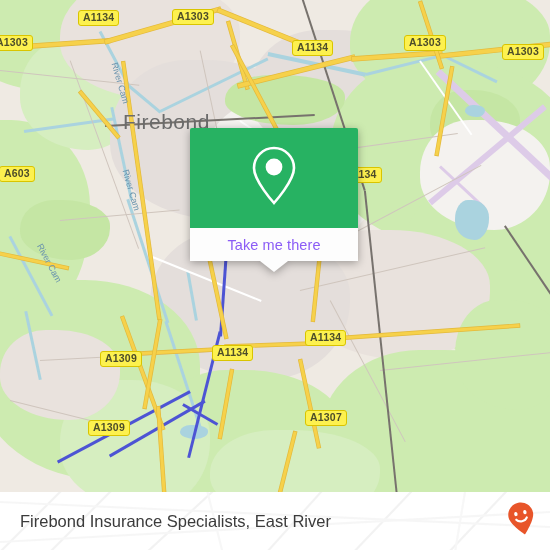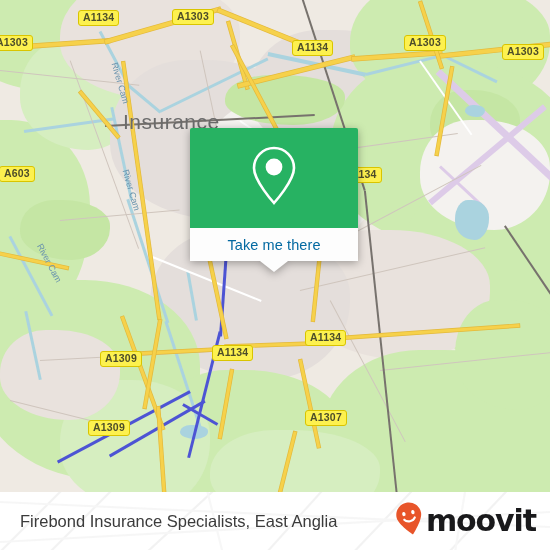--- a/index.html
+++ b/index.html
@@ -90,21 +90,21 @@
     background:#27b262;
     border-radius:2px 2px 0 0;
     display:flex;align-items:center;justify-content:center;
   }
   #popup-body{
     height:33px;
     background:#fdfdfd;
     display:flex;align-items:center;justify-content:center;
   }
   #popup-label{
-    color:#0369a1;font-size:14.5px;
+    color:#8b5cf6;font-size:14.5px;
     font-family:"Liberation Sans",sans-serif;
     letter-spacing:.1px;
   }
   #popup-tail{
     position:absolute;left:70px;top:133px;
     width:0;height:0;
     border-left:14px solid transparent;
     border-right:14px solid transparent;
     border-top:11px solid #fdfdfd;
   }
@@ -254,21 +254,21 @@
       <div class="rd major" style="left:300px;top:358px;width:90px;height:3.4px;transform:rotate(78deg);"></div>
       <div class="rd major" style="left:295px;top:430px;width:80px;height:3.4px;transform:rotate(104deg);"></div>
       <div class="rd major" style="left:420px;top:0px;width:70px;height:3.4px;transform:rotate(72deg);"></div>
       <div class="rd major" style="left:452px;top:65px;width:90px;height:3.4px;transform:rotate(100deg);"></div>
       <div class="rd major" style="left:-10px;top:250px;width:80px;height:3px;transform:rotate(12deg);"></div>
       <div class="rd major" style="left:80px;top:90px;width:60px;height:3px;transform:rotate(50deg);"></div>
       <div class="rd major" style="left:232px;top:368px;width:70px;height:3px;transform:rotate(100deg);"></div>
     </div>
 
     <div class="layer">
-      <div class="citylabel" style="left:123px;top:110px;">Insurance</div>
+      <div class="citylabel" style="left:123px;top:110px;">Firebond</div>
 
       <div class="riverlabel" style="left:99px;top:78px;transform:rotate(74deg);">River Cam</div>
       <div class="riverlabel" style="left:110px;top:185px;transform:rotate(74deg);">River Cam</div>
       <div class="riverlabel" style="left:28px;top:258px;transform:rotate(62deg);">River Cam</div>
 
       <div class="shield" style="left:78px;top:10px;">A1134</div>
       <div class="shield" style="left:172px;top:9px;">A1303</div>
       <div class="shield" style="left:292px;top:40px;">A1134</div>
       <div class="shield" style="left:404px;top:35px;">A1303</div>
       <div class="shield" style="left:502px;top:44px;">A1303</div>
@@ -308,30 +308,29 @@
         <path d="M240 110 L330 10"></path>
         <path d="M330 105 L430 0"></path>
         <path d="M430 100 L520 5"></path>
         <path d="M0 30 L550 55" stroke="#f0f0f0"></path>
         <path d="M0 70 L550 40" stroke="#f0f0f0"></path>
         <path d="M200 -10 L230 110" stroke="#f1f1f1"></path>
         <path d="M470 -10 L450 110" stroke="#f1f1f1"></path>
       </g>
     </svg>
     <div id="footer-inner">
-      <div id="place-title">Firebond Insurance Specialists, East Anglia</div>
+      <div id="place-title">Firebond Insurance Specialists, East River</div>
       <div id="brand">
         <span>
           <svg width="30" height="36" viewBox="0 0 30 36">
             <g transform="rotate(-12 15 15)">
               <path d="M15 1.5 C8 1.5 2.5 7 2.5 14 C2.5 21.5 15 34 15 34 C15 34 27.5 21.5 27.5 14 C27.5 7 22 1.5 15 1.5 z" fill="#e8552a"></path>
               <ellipse cx="10.4" cy="12" rx="1.7" ry="2.1" fill="#ffffff"></ellipse>
               <ellipse cx="19.6" cy="12" rx="1.7" ry="2.1" fill="#ffffff"></ellipse>
               <path d="M9.6 17.6 C11.8 21.2 18.2 21.2 20.4 17.6" stroke="#ffffff" stroke-width="2.1" fill="none" stroke-linecap="round"></path>
             </g>
           </svg>
         </span>
-        <span id="brand-word">moovit</span>
       </div>
     </div>
   </div>
 
 </div>
 
 </body></html>

